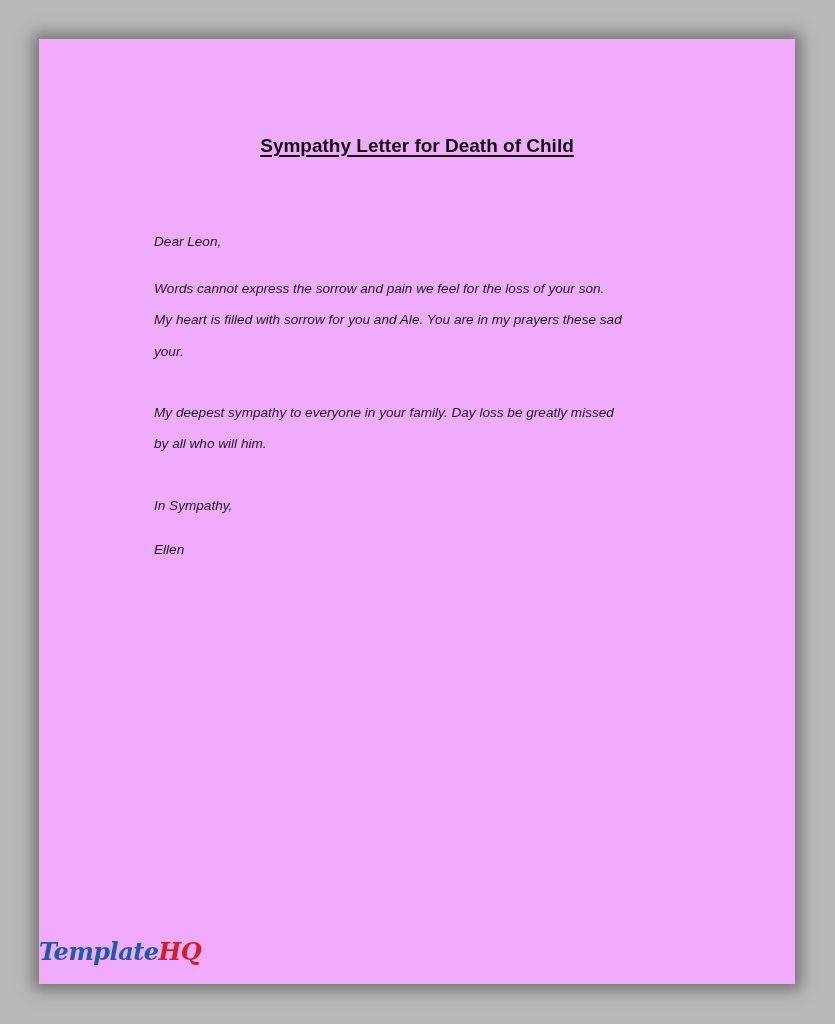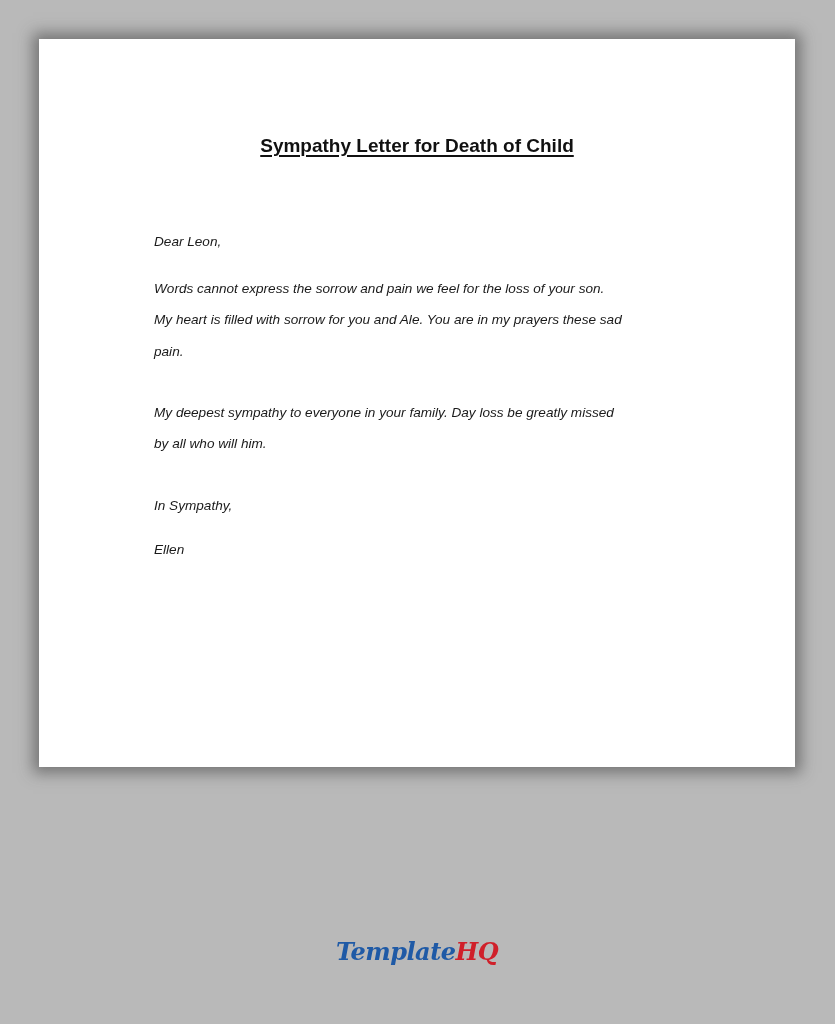--- a/index.html
+++ b/index.html
@@ -12,22 +12,22 @@
       background: #b9b9b9;
       position: relative;
       overflow: hidden;
       font-family: "Liberation Sans", sans-serif;
     }
     .page {
       position: absolute;
       left: 39px;
       top: 39px;
       width: 756px;
-      height: 728px;
-      background: #ffffff;
+      height: 945px;
+      background: #f0abfc;
       box-shadow: 0 0 14px 6px rgba(60,60,60,0.55);
     }
     .title {
       position: absolute;
       left: 0;
       width: 100%;
       top: 96px;
       text-align: center;
       font-family: "Liberation Sans", sans-serif;
       font-weight: bold;
@@ -45,41 +45,40 @@
       color: #1a1a1a;
       white-space: nowrap;
       line-height: 16px;
       font-style: italic;
     }
     .logo {
       position: absolute;
       left: 0;
       width: 100%;
       top: 898px;
-      text-align: center;
       font-family: "DejaVu Serif", serif;
       font-weight: bold;
       font-style: italic;
       font-size: 24px;
       letter-spacing: -0.5px;
     }
     .logo .t1 { color: #1f5aa6; }
     .logo .t2 { color: #d0202a; }
   </style>
 </head>
 <body>
 
 <div class="page">
   <div class="title">Sympathy Letter for Death of Child</div>
 
   <div class="text" style="top:195px;">Dear Leon,</div>
 
   <div class="text" style="top:242px;">Words cannot express the sorrow and pain we feel for the loss of your son.</div>
   <div class="text" style="top:273px;">My heart is filled with sorrow for you and Ale. You are in my prayers these sad</div>
-  <div class="text" style="top:305px;">pain.</div>
+  <div class="text" style="top:305px;">your.</div>
 
   <div class="text" style="top:366px;">My deepest sympathy to everyone in your family. Day loss be greatly missed</div>
   <div class="text" style="top:397px;">by all who will him.</div>
 
   <div class="text" style="top:459px;">In Sympathy,</div>
   <div class="text" style="top:475px;margin-top:28px;">Ellen</div>
 
   <div class="logo">
     <span class="t1">Template</span><span class="t2">HQ</span>
   </div>

